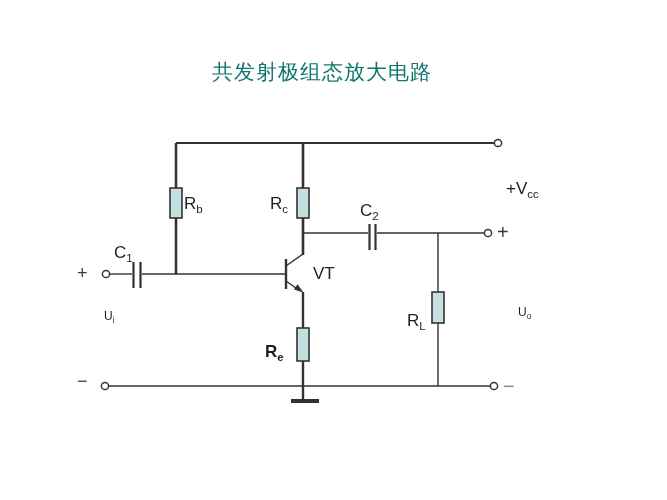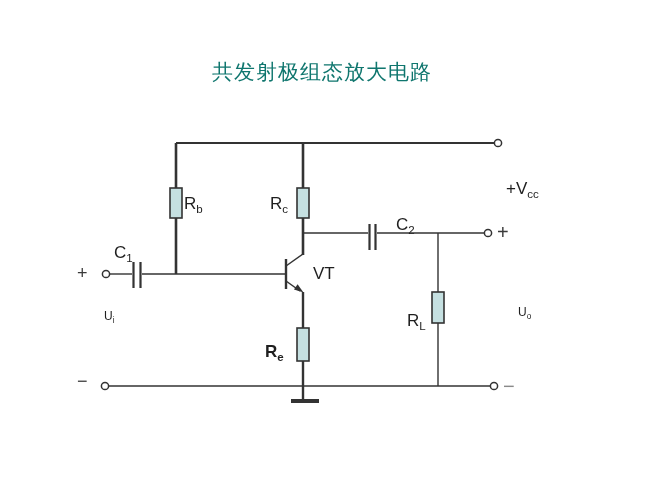--- a/index.html
+++ b/index.html
@@ -70,21 +70,21 @@
 
       <line x1="109" y1="386" x2="490" y2="386" stroke-width="1.4"></line>
       <circle cx="105" cy="386" r="3.6" stroke-width="1.5" fill="#ffffff"></circle>
       <circle cx="494" cy="386" r="3.6" stroke-width="1.5" fill="#ffffff"></circle>
     </g>
   </svg>
 
   <div class="lbl" style="left:144px;top:195px;margin-left:40px;"><span>R</span><sub>b</sub></div>
   <div class="lbl" style="left:270px;top:195px;text-align:center;"><span>R</span><sub>c</sub></div>
   <div class="lbl" style="left:114px;top:244px;"><span>C</span><sub>1</sub></div>
-  <div class="lbl" style="left:360px;top:216px;margin-left:36px;"><span>C</span><sub>2</sub></div>
+  <div class="lbl" style="left:360px;top:202px;"><span>C</span><sub>2</sub></div>
   <div class="lbl" style="left:313px;top:265px;"><span>VT</span><sub></sub></div>
   <div class="lbl" style="left:265px;top:343px;font-weight:bold;"><span>R</span><sub>e</sub></div>
   <div class="lbl" style="left:407px;top:312px;"><span>R</span><sub>L</sub></div>
   <div class="lbl" style="left:506px;top:135px;margin-top:45px;"><span>+V</span><sub>cc</sub></div>
 
   <div class="lbl u-lbl" style="left:76px;top:310px;"><span>U</span><sub>i</sub></div>
   <div class="lbl u-lbl" style="left:490px;top:306px;"><span>U</span><sub>o</sub></div>
 
   <div class="lbl sign" style="left:77px;top:264px;">+</div>
   <div class="lbl sign" style="left:77px;top:372px;">−</div>

